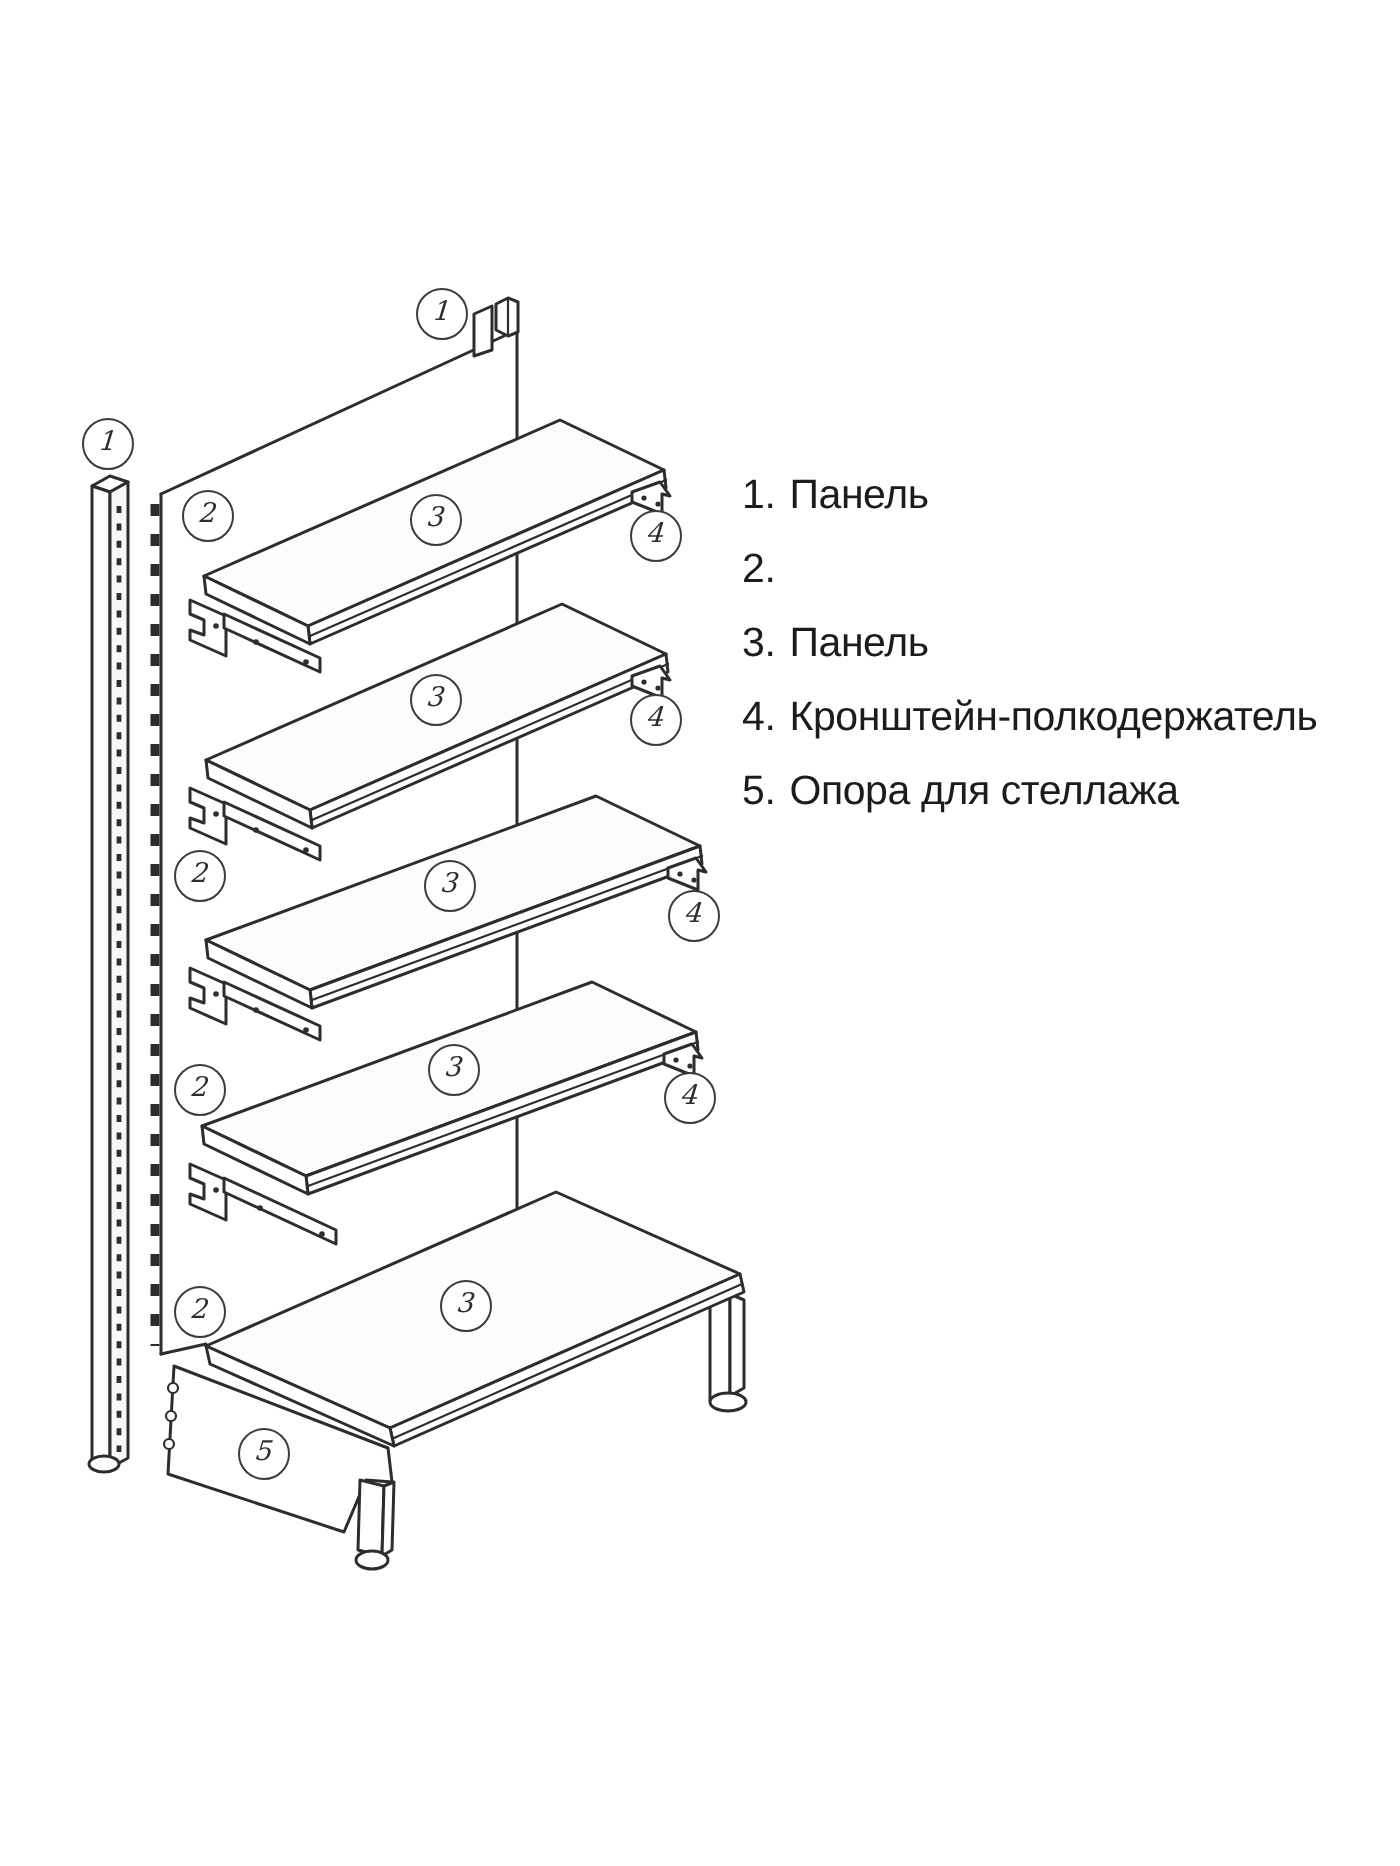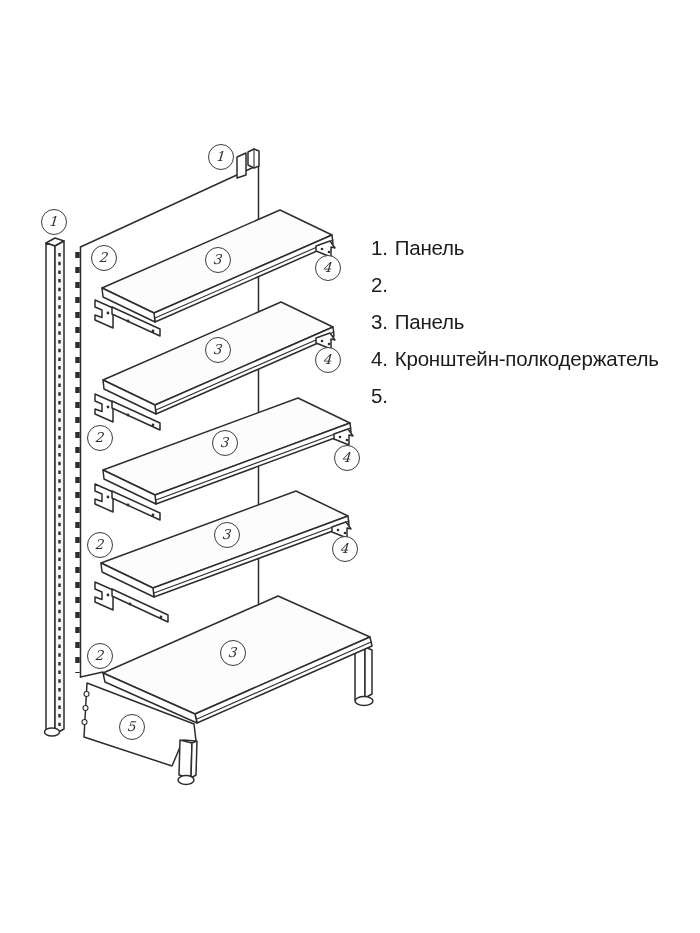--- a/index.html
+++ b/index.html
@@ -214,16 +214,17 @@
     <div class="legend-item">
       <span class="legend-num">3.</span>
       <span>Панель</span>
     </div>
     <div class="legend-item">
       <span class="legend-num">4.</span>
       <span>Кронштейн-полкодержатель</span>
     </div>
     <div class="legend-item">
       <span class="legend-num">5.</span>
+      <span>Опора для стеллажа</span>
     </div>
   </div>
 
 </div>
 
 </body></html>

